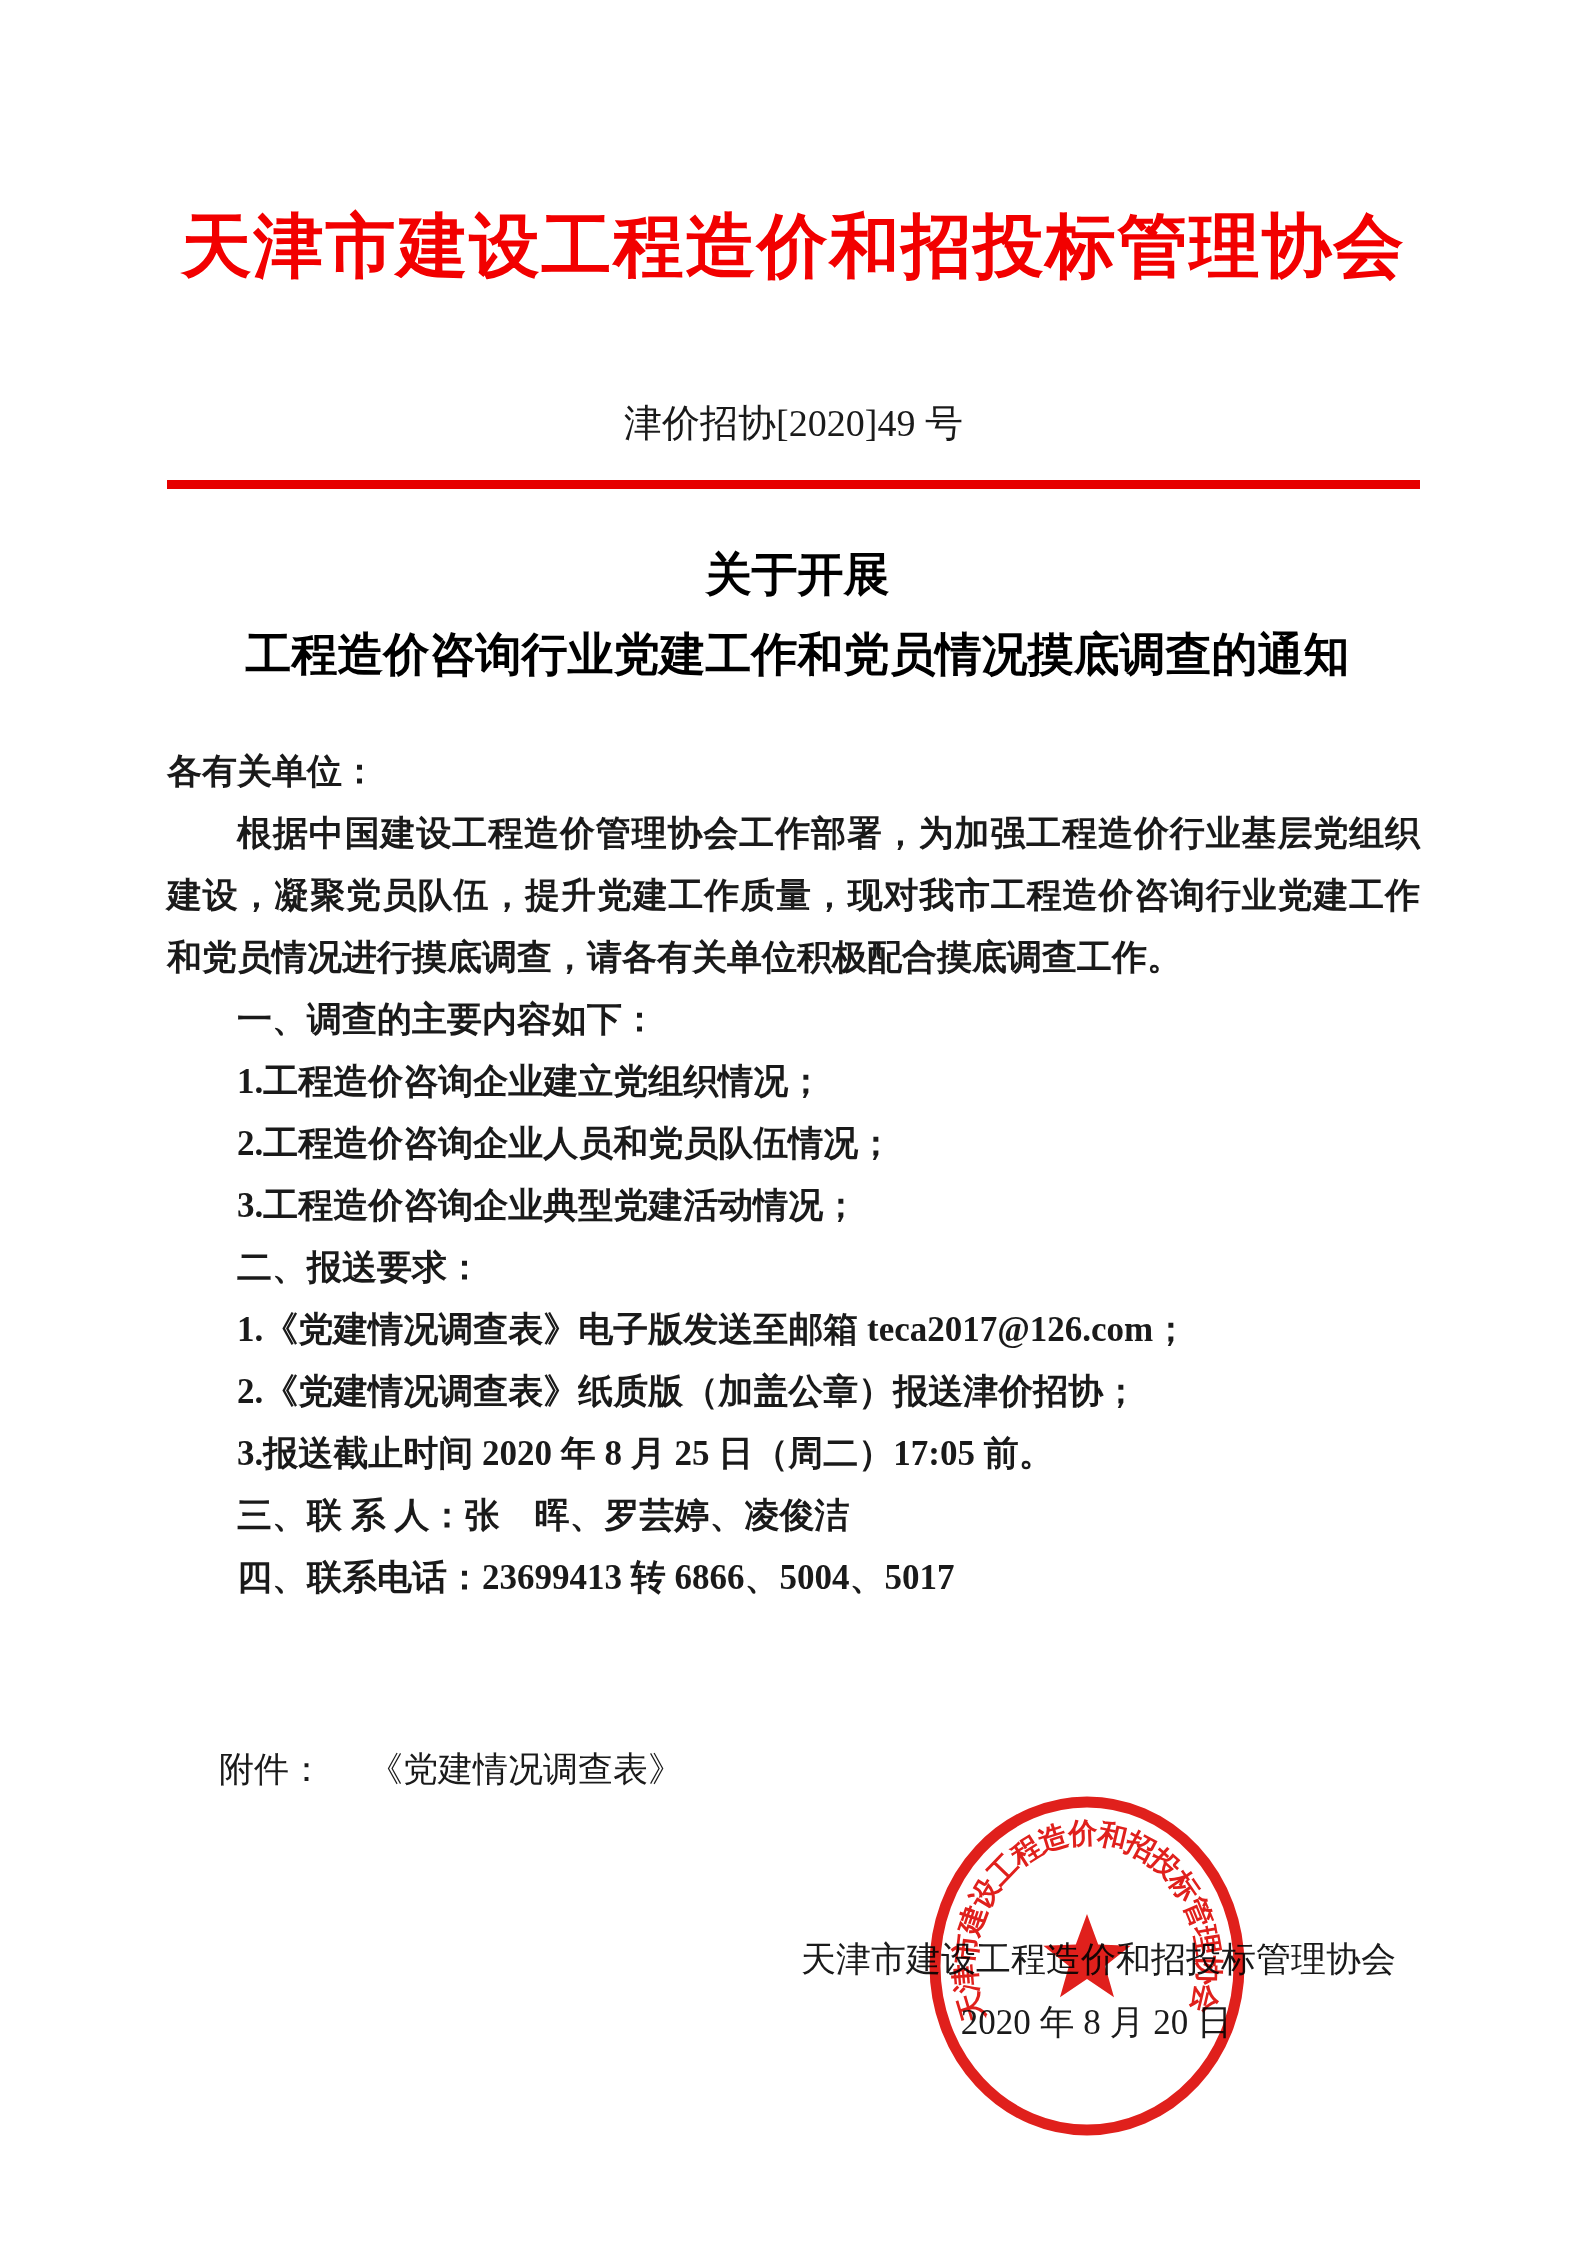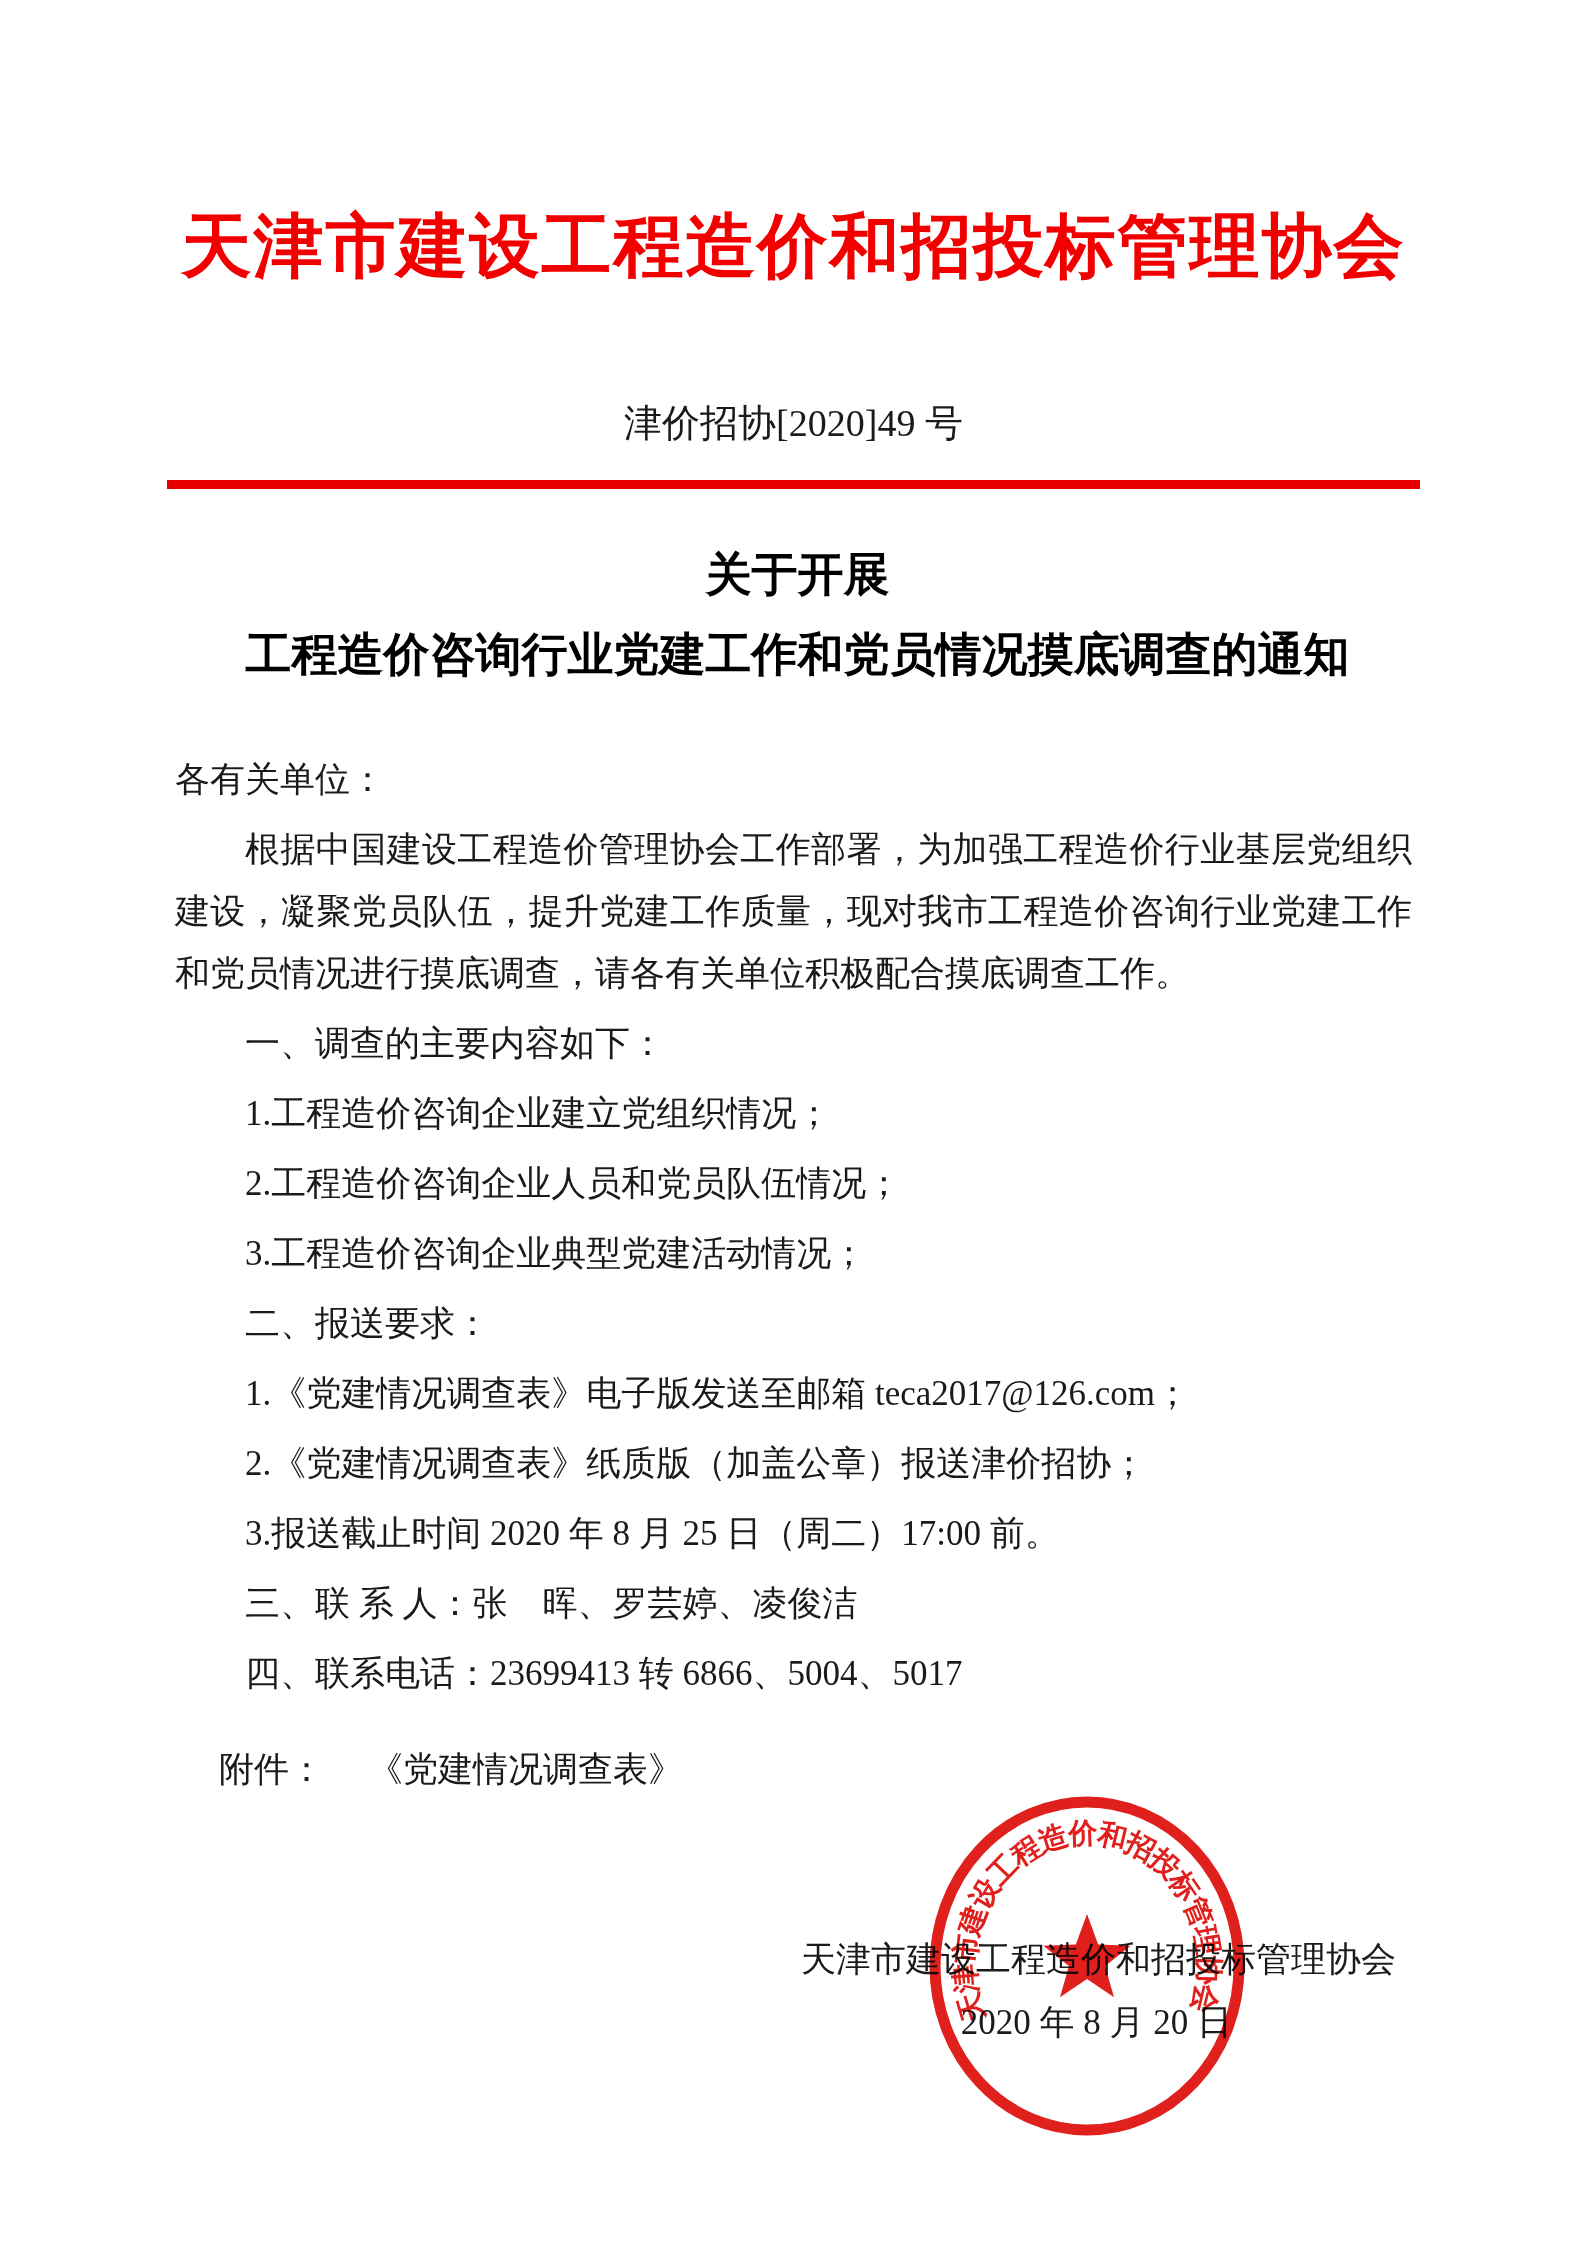--- a/index.html
+++ b/index.html
@@ -36,21 +36,21 @@
     text-align: center;
     font-family: "Liberation Sans", "DejaVu Sans", sans-serif;
     font-weight: bold;
     font-size: 46px; line-height: 80px;
     color: #000000;
   }
   .body-block {
     position: absolute; top: 741px; left: 167px; width: 1253px;
     font-size: 35px; line-height: 62px;
   }
-  .body-block p { margin: 8px; padding: 0; }
+  .body-block p { margin: 0; padding: 0; font-weight: bold; }
   .body-block p.flush  { text-indent: 0; }
   .body-block p.para   { text-indent: 2em; text-align: justify; }
   .body-block p.indent { text-indent: 2em; }
   .attachment {
     position: absolute; top: 1739px; left: 219px;
     font-size: 35px; line-height: 62px;
     white-space: nowrap;
   }
   .attachment .val { margin-left: 44px; }
   .signature-org {
@@ -94,21 +94,21 @@
 <div class="body-block">
   <p class="flush">各有关单位：</p>
   <p class="para">根据中国建设工程造价管理协会工作部署，为加强工程造价行业基层党组织建设，凝聚党员队伍，提升党建工作质量，现对我市工程造价咨询行业党建工作和党员情况进行摸底调查，请各有关单位积极配合摸底调查工作。</p>
   <p class="indent">一、调查的主要内容如下：</p>
   <p class="indent">1.工程造价咨询企业建立党组织情况；</p>
   <p class="indent">2.工程造价咨询企业人员和党员队伍情况；</p>
   <p class="indent">3.工程造价咨询企业典型党建活动情况；</p>
   <p class="indent">二、报送要求：</p>
   <p class="indent">1.《党建情况调查表》电子版发送至邮箱 teca2017@126.com；</p>
   <p class="indent">2.《党建情况调查表》纸质版（加盖公章）报送津价招协；</p>
-  <p class="indent">3.报送截止时间 2020 年 8 月 25 日（周二）17:00 前。</p>
+  <p class="indent">3.报送截止时间 2020 年 8 月 25 日（周二）17:05 前。</p>
   <p class="indent">三、联 系 人：张　晖、罗芸婷、凌俊洁</p>
   <p class="indent">四、联系电话：23699413 转 6866、5004、5017</p>
 </div>
 
 <div class="attachment">
   <span>附件：</span><span class="val">《党建情况调查表》</span>
 </div>
 
 <div class="signature-org">天津市建设工程造价和招投标管理协会</div>
 <div class="signature-date">2020 年 8 月 20 日</div>

